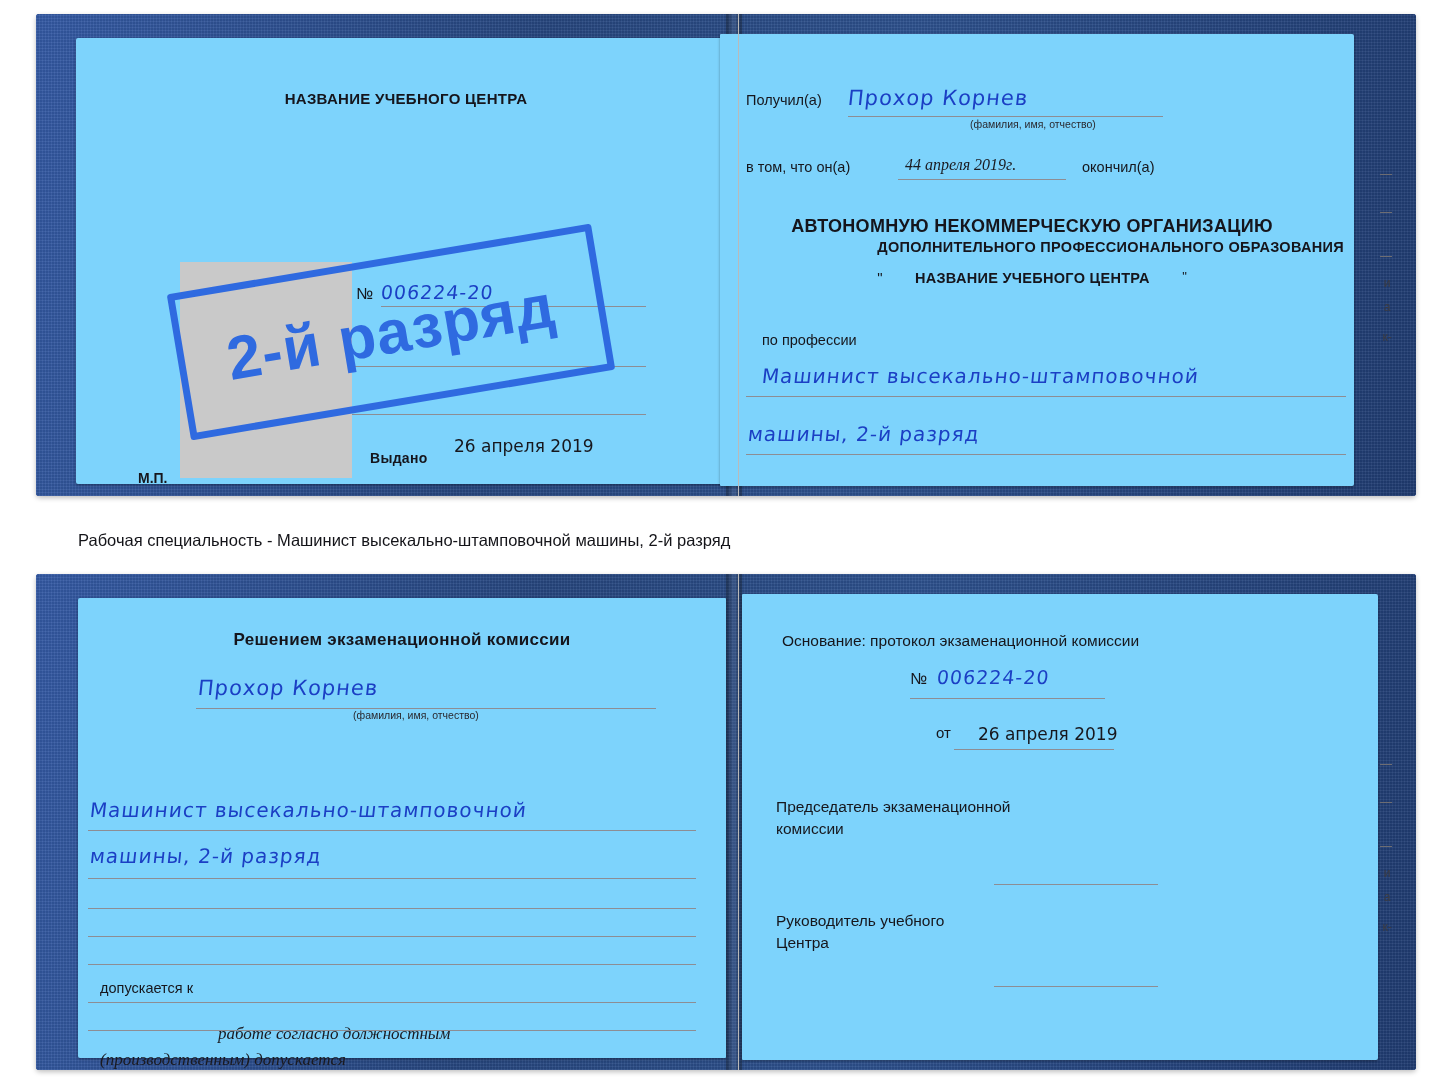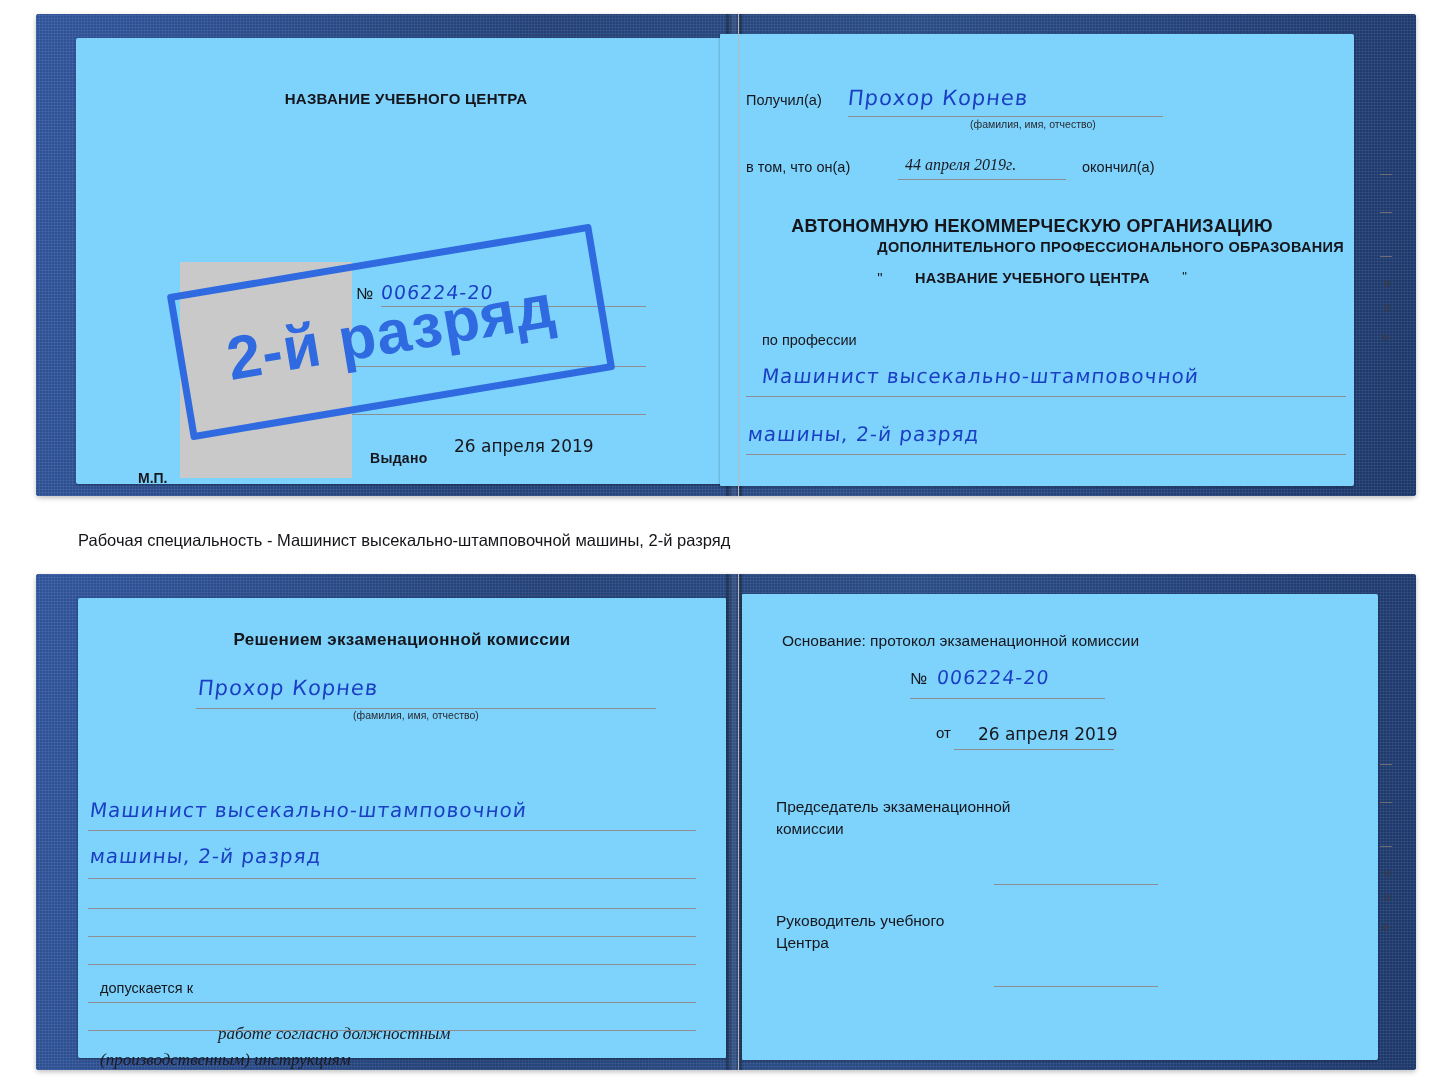--- a/index.html
+++ b/index.html
@@ -258,21 +258,21 @@
     <div class="hand" style="position:absolute; left:12px; top:246px; font-size:20px;">машины, 2-й разряд</div>
     <div class="rule" style="position:absolute; left:10px; top:280px; width:608px;"></div>
 
     <div class="rule" style="position:absolute; left:10px; top:310px; width:608px;"></div>
     <div class="rule" style="position:absolute; left:10px; top:338px; width:608px;"></div>
     <div class="rule" style="position:absolute; left:10px; top:366px; width:608px;"></div>
 
     <div class="txt" style="position:absolute; left:22px; top:382px; font-size:14.5px;">допускается к</div>
     <div class="italic-hand" style="position:absolute; left:140px; top:378px;">работе согласно должностным</div>
     <div class="rule" style="position:absolute; left:10px; top:404px; width:608px;"></div>
-    <div class="italic-hand" style="position:absolute; left:22px; top:404px;">(производственным) инструкциям</div>
+    <div class="italic-hand" style="position:absolute; left:22px; top:404px;">(производственным) допускается</div>
     <div class="rule" style="position:absolute; left:10px; top:432px; width:608px;"></div>
   </div>
 
   <div class="page right" style="left:706px; top:20px; width:636px; height:466px;">
 
     <div class="txt" style="position:absolute; left:40px; top:38px; font-size:15.5px;">Основание: протокол экзаменационной комиссии</div>
 
     <div style="position:absolute; left:168px; top:72px; display:flex; align-items:flex-end; gap:10px;">
       <span class="txt" style="font-size:16px;">№</span>
       <span class="hand">006224-20</span>

